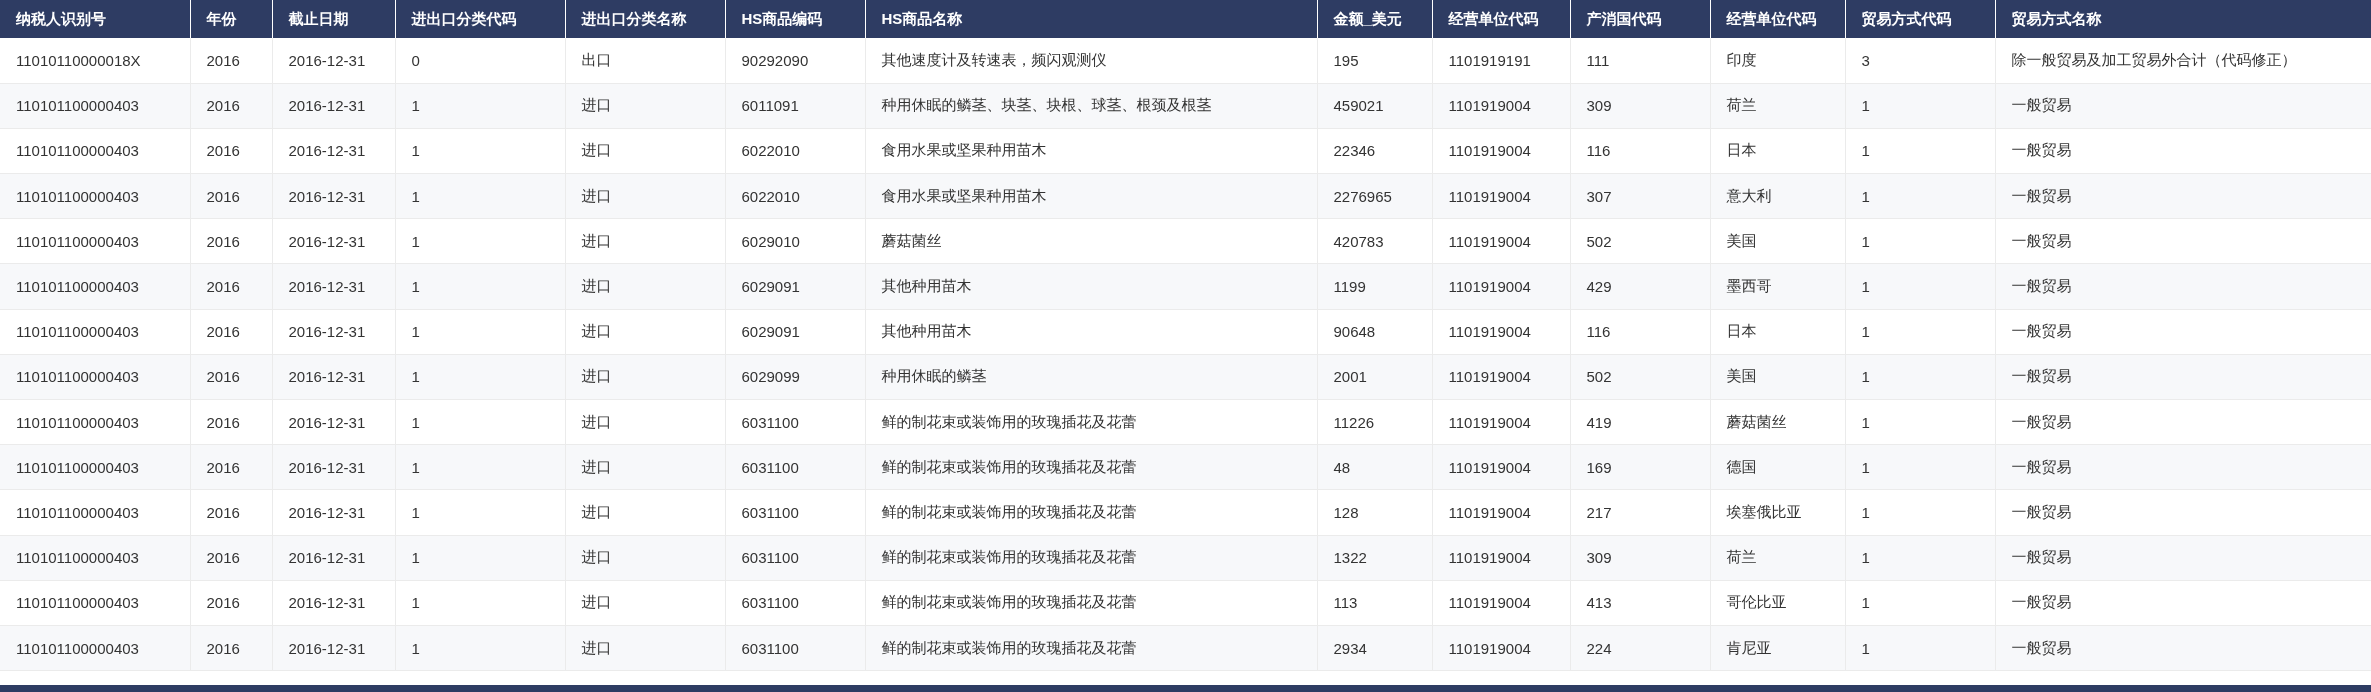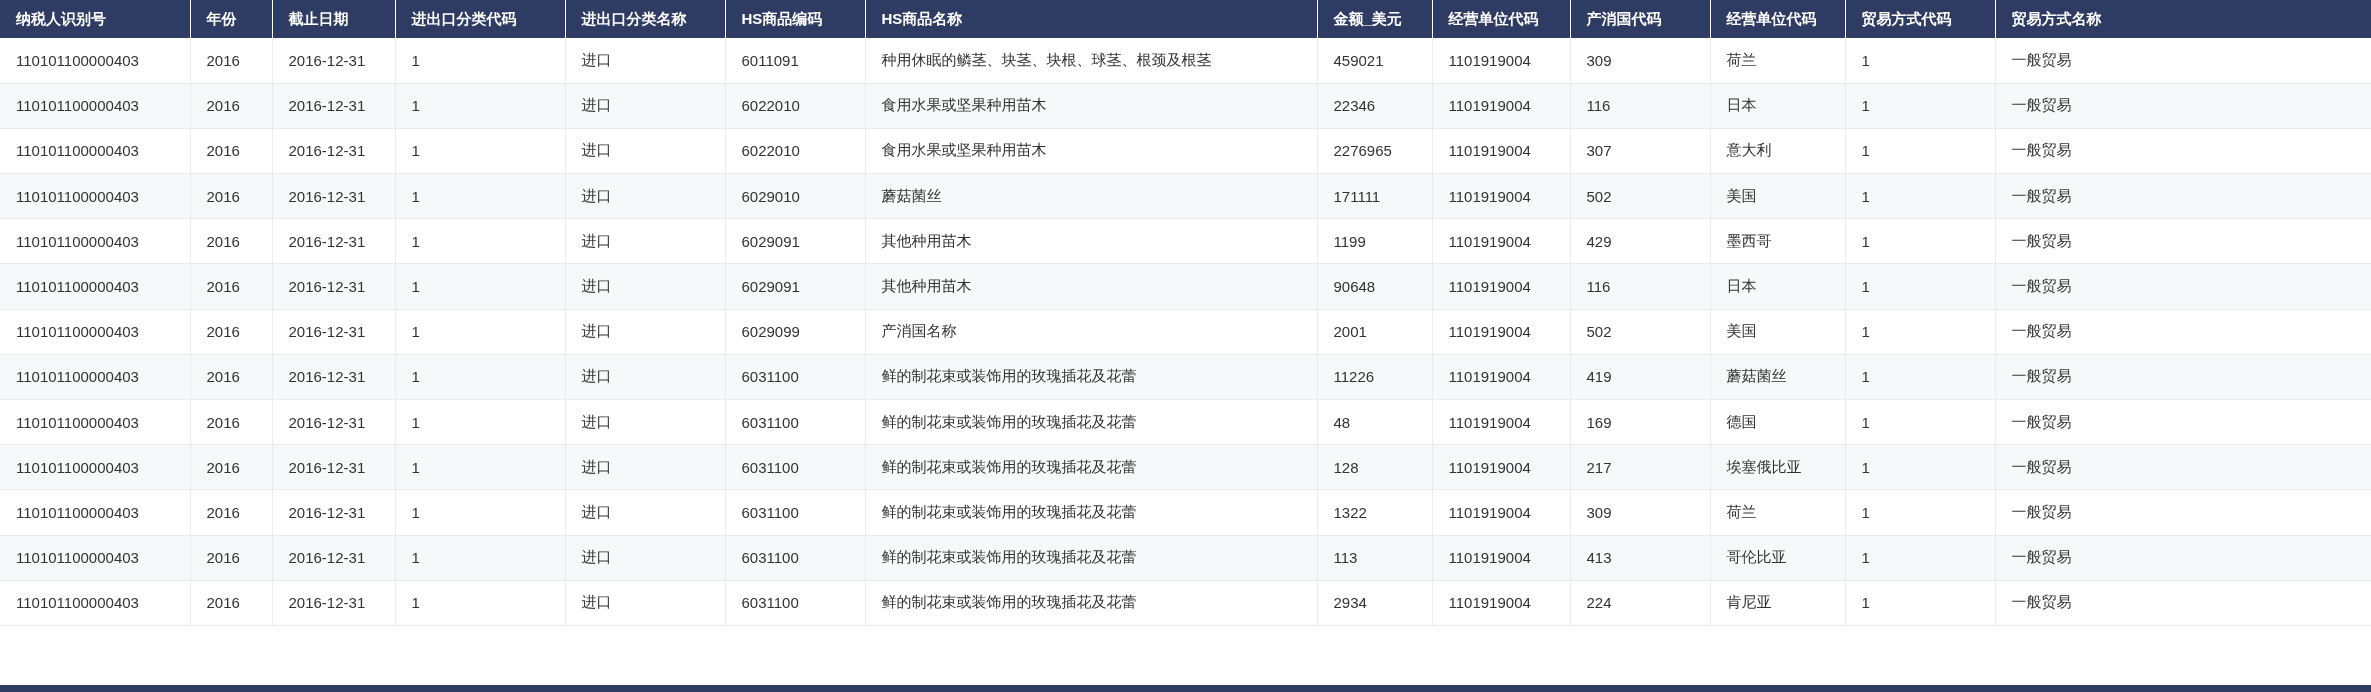--- a/index.html
+++ b/index.html
@@ -80,20 +80,35 @@
         <th>金额_美元</th>
         <th>经营单位代码</th>
         <th>产消国代码</th>
         <th>经营单位代码</th>
         <th>贸易方式代码</th>
         <th>贸易方式名称</th>
       </tr>
   </thead>
   <tbody>
       <tr>
+        <td>11010110000018X</td>
+        <td>2016</td>
+        <td>2016-12-31</td>
+        <td>0</td>
+        <td>出口</td>
+        <td>90292090</td>
+        <td>其他速度计及转速表，频闪观测仪</td>
+        <td>195</td>
+        <td>1101919191</td>
+        <td>111</td>
+        <td>印度</td>
+        <td>3</td>
+        <td>除一般贸易及加工贸易外合计（代码修正）</td>
+      </tr>
+      <tr>
         <td>110101100000403</td>
         <td>2016</td>
         <td>2016-12-31</td>
         <td>1</td>
         <td>进口</td>
         <td>6011091</td>
         <td>种用休眠的鳞茎、块茎、块根、球茎、根颈及根茎</td>
         <td>459021</td>
         <td>1101919004</td>
         <td>309</td>
@@ -132,21 +147,21 @@
         <td>一般贸易</td>
       </tr>
       <tr>
         <td>110101100000403</td>
         <td>2016</td>
         <td>2016-12-31</td>
         <td>1</td>
         <td>进口</td>
         <td>6029010</td>
         <td>蘑菇菌丝</td>
-        <td>171111</td>
+        <td>420783</td>
         <td>1101919004</td>
         <td>502</td>
         <td>美国</td>
         <td>1</td>
         <td>一般贸易</td>
       </tr>
       <tr>
         <td>110101100000403</td>
         <td>2016</td>
         <td>2016-12-31</td>
@@ -176,21 +191,21 @@
         <td>1</td>
         <td>一般贸易</td>
       </tr>
       <tr>
         <td>110101100000403</td>
         <td>2016</td>
         <td>2016-12-31</td>
         <td>1</td>
         <td>进口</td>
         <td>6029099</td>
-        <td>产消国名称</td>
+        <td>种用休眠的鳞茎</td>
         <td>2001</td>
         <td>1101919004</td>
         <td>502</td>
         <td>美国</td>
         <td>1</td>
         <td>一般贸易</td>
       </tr>
       <tr>
         <td>110101100000403</td>
         <td>2016</td>

